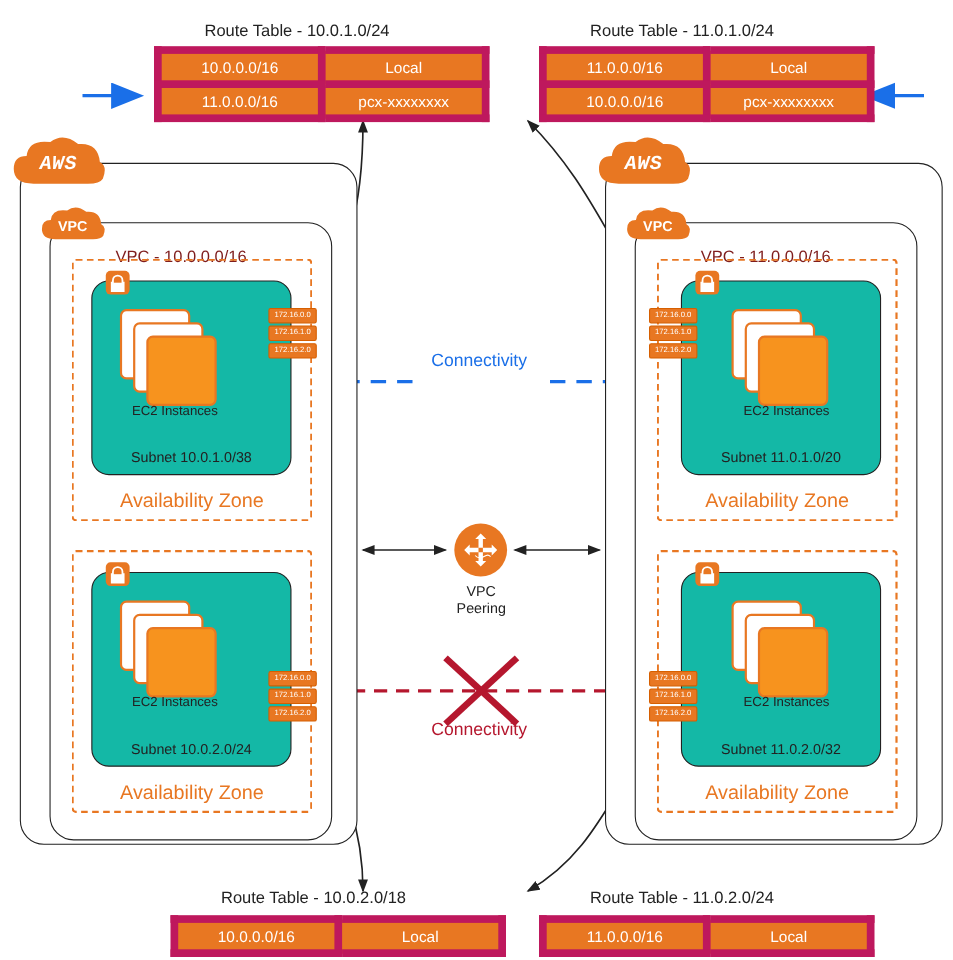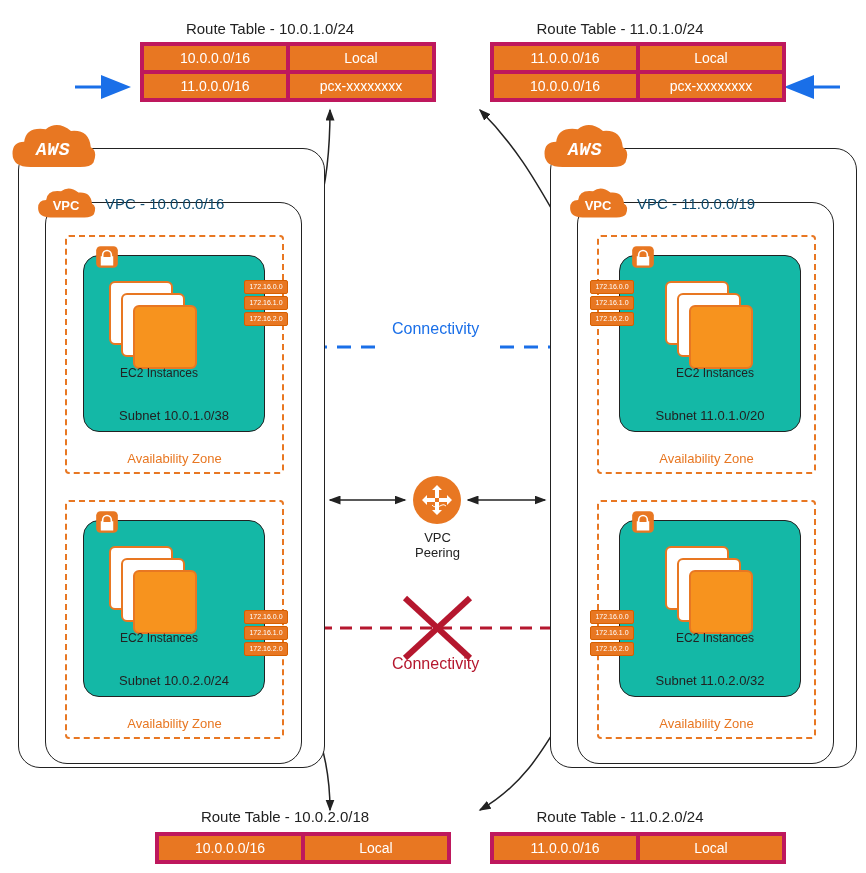--- a/index.html
+++ b/index.html
@@ -14,21 +14,21 @@
   .abs { position: absolute; }
   .rt-title {
     font-size: 15px;
     color: #222;
     text-align: center;
   }
   .rt {
     border-collapse: collapse;
   }
   .rt td {
-    border: 4px solid #be185d;
+    border: 7px solid #be185d;
     background: #e87722;
     color: #fff;
     font-size: 14px;
     text-align: center;
     padding: 2px 6px;
     height: 20px;
   }
   .vpc-outer {
     border: 1.5px solid #222;
     border-radius: 22px;
@@ -73,32 +73,33 @@
     top: 13px;
     left: 0;
     width: 100%;
     text-align: center;
     color: #fff;
     font-weight: 600;
     font-size: 13px;
   }
   .vpc-label {
     font-size: 15px;
-    color: #0c4a6e;
+    color: #7f1d1d;
+    margin-top: 30px;
   }
   .az {
     border: 2px dashed #e87722;
     border-radius: 4px;
     width: 215px;
     height: 235px;
     position: absolute;
   }
   .az-label {
     color: #e87722;
-    font-size: 13px;
+    font-size: 18px;
     position: absolute;
     bottom: 6px;
     width: 100%;
     text-align: center;
   }
   .subnet {
     border: 1.2px solid #222;
     border-radius: 16px;
     width: 180px;
     height: 175px;
@@ -337,21 +338,21 @@
   <div class="aws-cloud-text">AWS</div>
 </div>
 
 <div class="abs vpc-inner" style="left:577px; top:202px;"></div>
 <div class="vpc-cloud" style="left:567px; top:185px;">
   <svg viewBox="0 0 100 60">
       <path d="M25 50 Q5 50 5 35 Q5 22 18 22 Q20 5 42 8 Q55 -2 70 10 Q90 8 92 28 Q100 32 95 45 Q92 50 80 50 Z" fill="#e87722"></path>
     </svg>
   <div class="vpc-cloud-text">VPC</div>
 </div>
-<div class="abs vpc-label" style="left:637px; top:195px;">VPC - 11.0.0.0/19</div>
+<div class="abs vpc-label" style="left:637px; top:195px;">VPC - 11.0.0.0/16</div>
 
 <div class="az" style="left:597px; top:235px;">
   <div class="az-label">Availability Zone</div>
   <div class="subnet" style="left:20px;">
     <div class="lock">
       <svg viewBox="0 0 24 24">
           <rect x="2" y="2" width="20" height="20" rx="4" fill="#e87722"></rect>
           <path d="M8 12 v-2 a4 4 0 0 1 8 0 v2 h1 v7 h-10 v-7 z" fill="none" stroke="#fff" stroke-width="1.5"></path>
           <rect x="7" y="12" width="10" height="7" fill="#fff"></rect>
         </svg>

